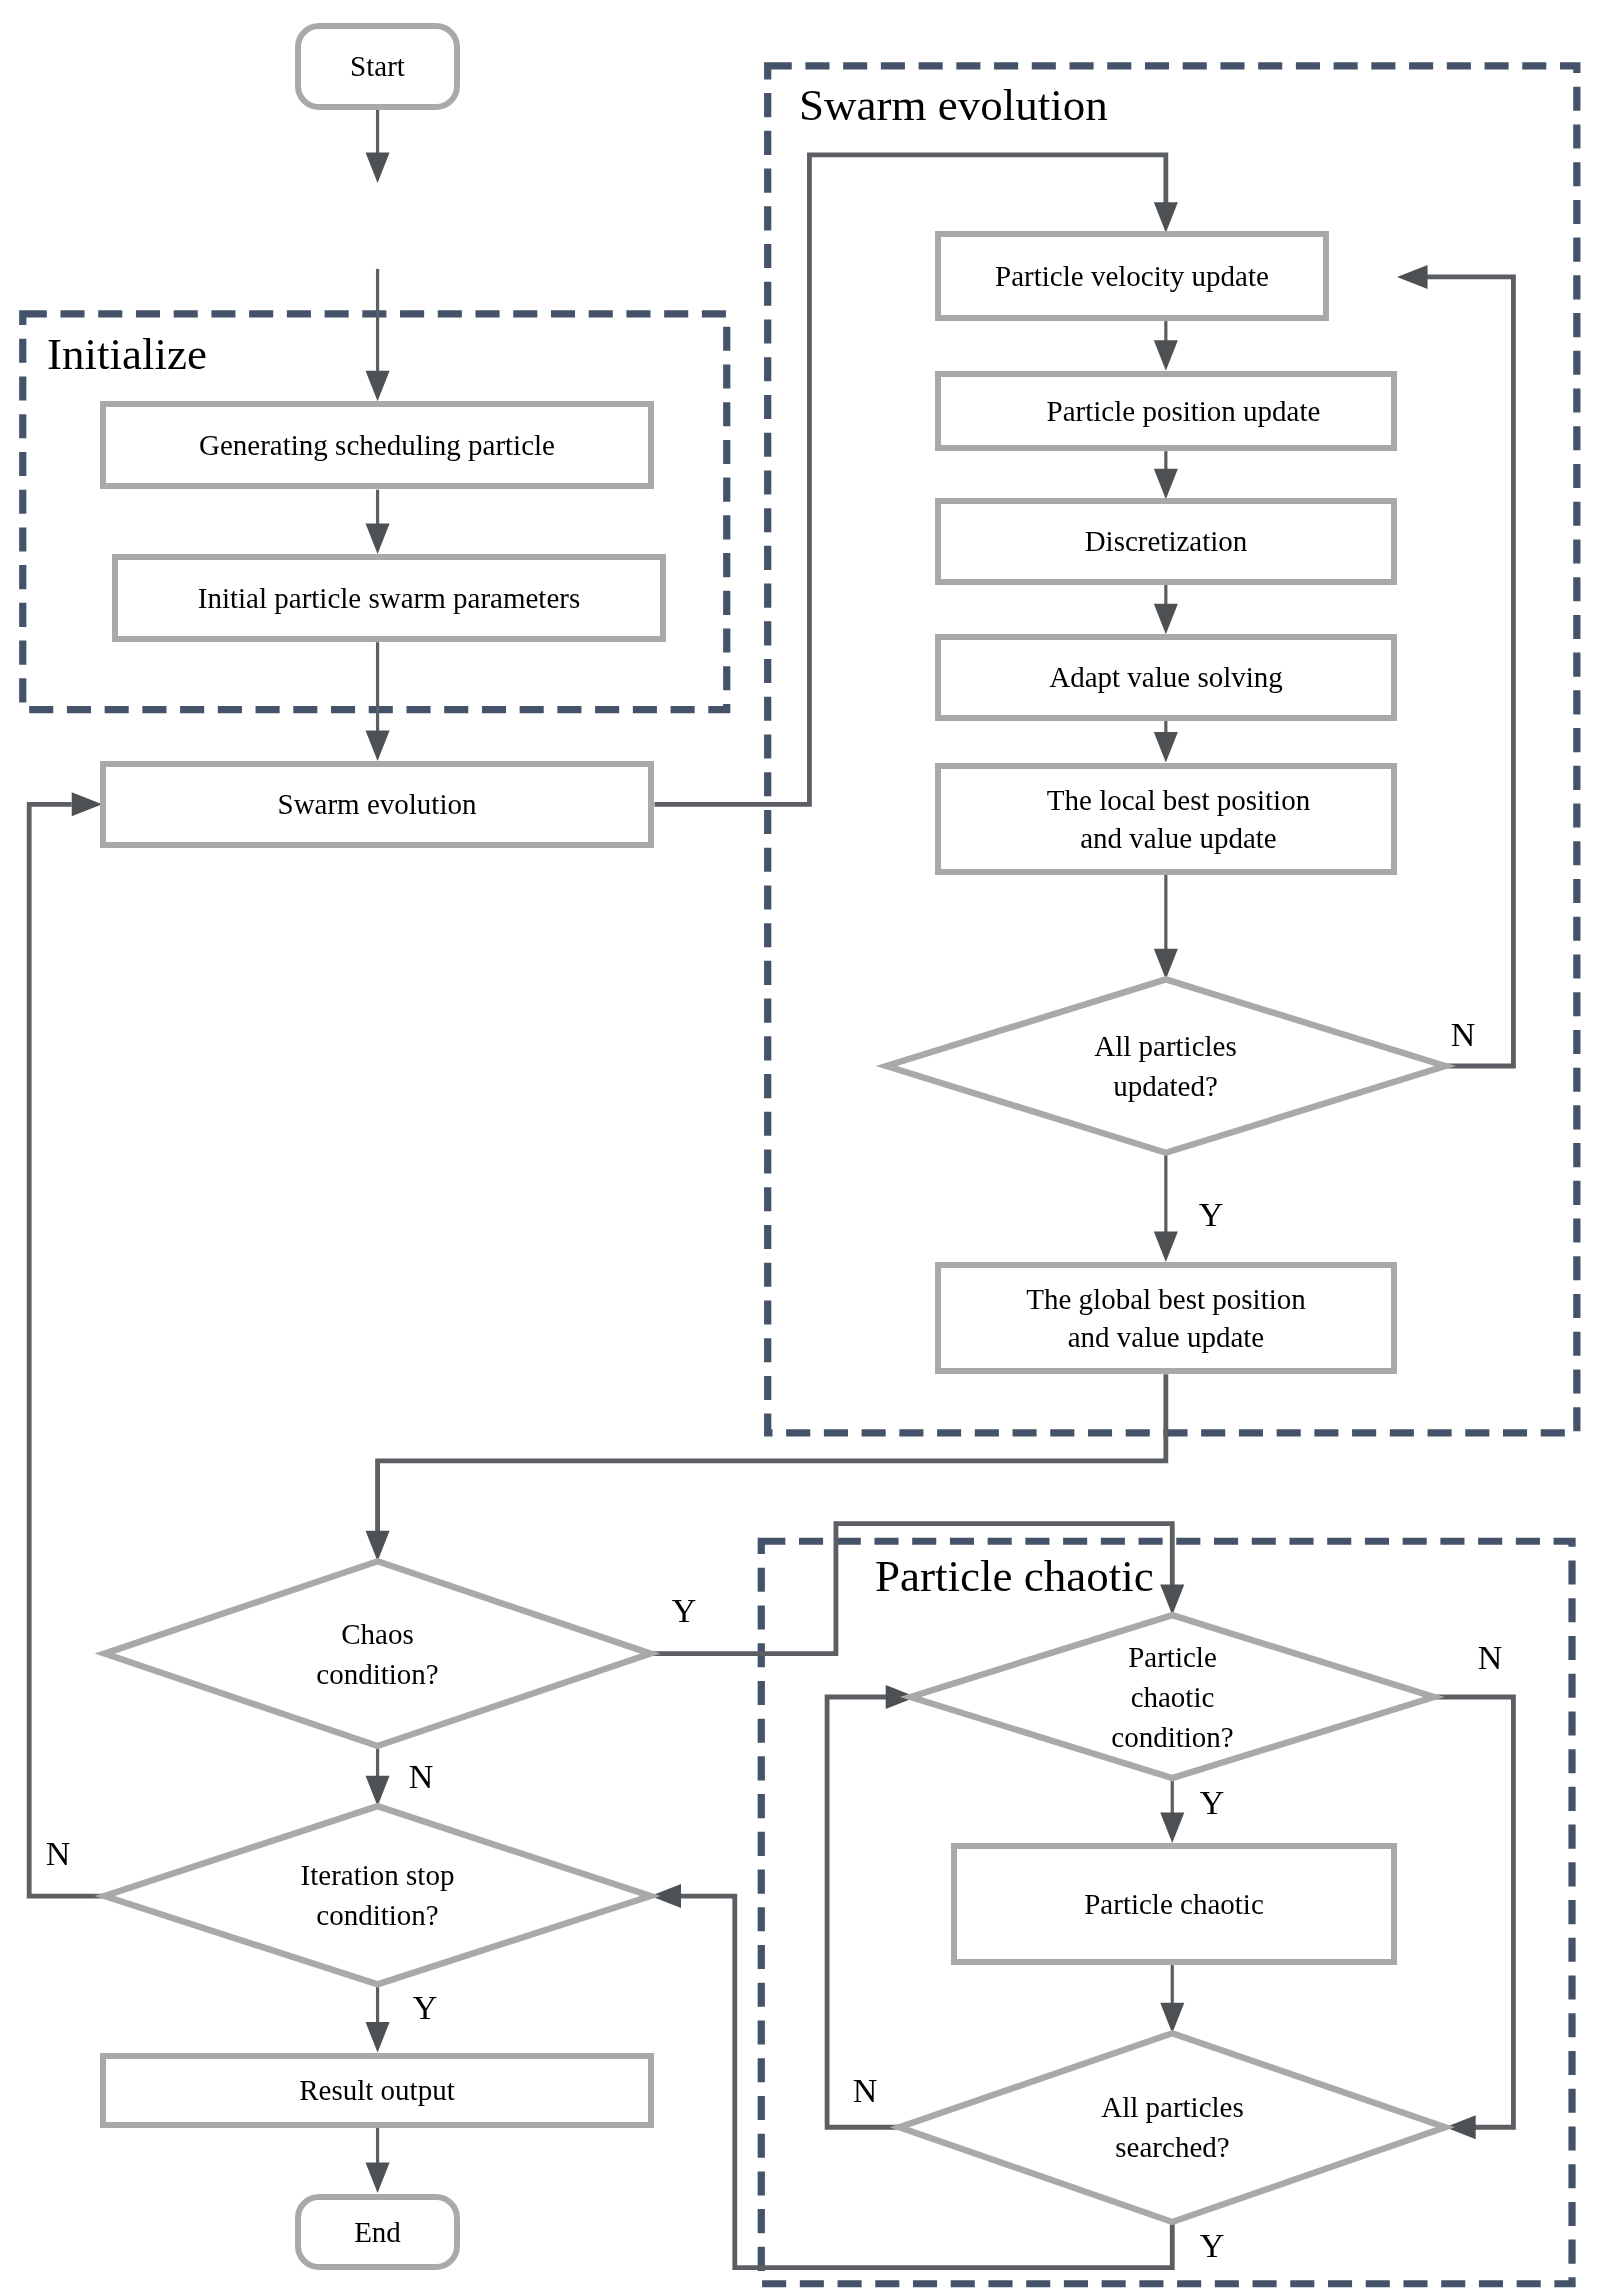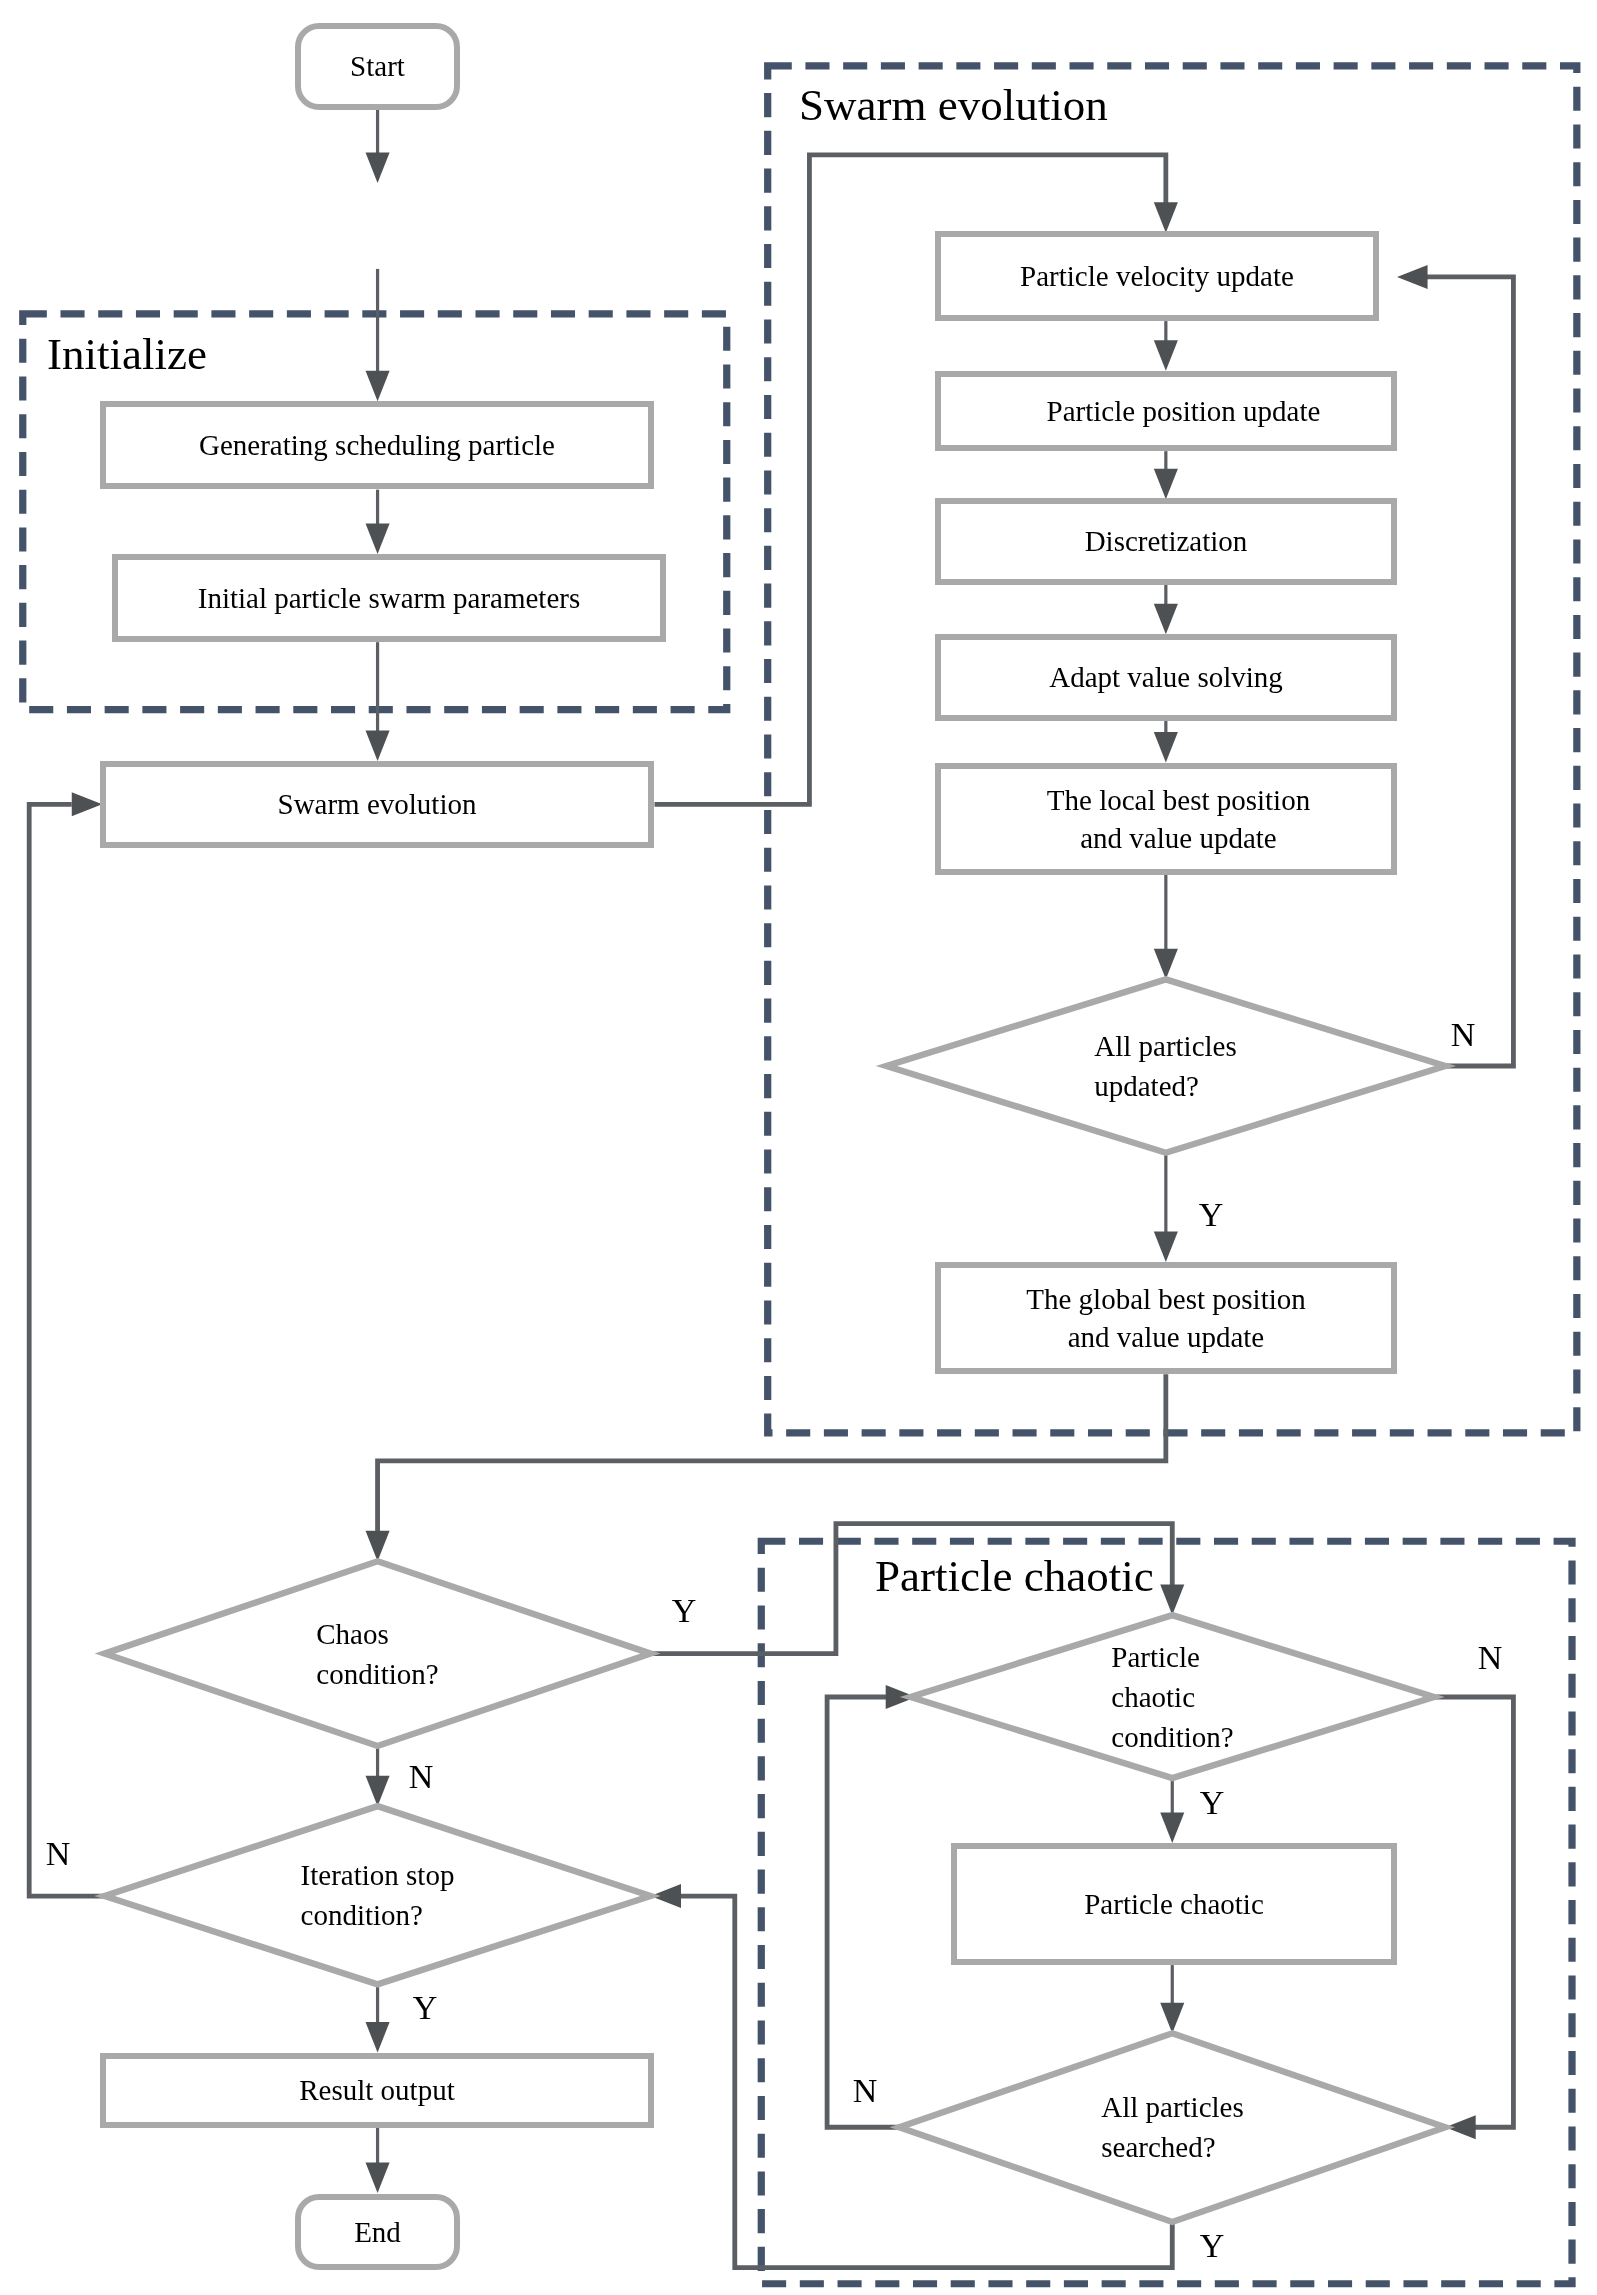--- a/index.html
+++ b/index.html
@@ -21,20 +21,21 @@
     display:flex;align-items:center;justify-content:center;
     text-align:center;
     font-size:29px;line-height:1.32;
     white-space:pre-line;
     z-index:3;
   }
   .terminator{border-radius:24px;}
   .diamond-label{
     position:absolute;
     display:flex;align-items:center;justify-content:center;
+    text-align:center;
     font-size:29px;line-height:1.38;
     white-space:pre-line;
     z-index:4;
   }
   .group-label{
     position:absolute;
     font-size:45px;
     z-index:4;
   }
   .yn{
@@ -112,21 +113,21 @@
   </svg>
 
   <div class="group-label" style="left:47px;top:328px;">Initialize</div>
   <div class="group-label" style="left:799px;top:79px;">Swarm evolution</div>
   <div class="group-label" style="left:875px;top:1550px;">Particle chaotic</div>
 
   <div class="node terminator" style="left:295px;top:22.5px;width:165px;height:87px;">Start</div>
   <div class="node" style="left:100px;top:401px;width:554px;height:88px;">Generating scheduling particle</div>
   <div class="node" style="left:92px;top:554px;width:554px;height:88px;margin-left:20px;">Initial particle swarm parameters</div>
   <div class="node" style="left:100px;top:761px;width:554px;height:87px;">Swarm evolution</div>
-  <div class="node" style="left:935px;top:231px;width:444px;height:90px;">Particle velocity update</div>
+  <div class="node" style="left:935px;top:231px;width:394px;height:90px;">Particle velocity update</div>
   <div class="node" style="left:935px;top:371px;width:462px;height:80px;padding-left:35px;">Particle position update</div>
   <div class="node" style="left:935px;top:498px;width:462px;height:87px;">Discretization</div>
   <div class="node" style="left:935px;top:634px;width:462px;height:87px;">Adapt value solving</div>
   <div class="node" style="left:935px;top:763px;width:462px;height:112px;padding-left:25px;">The local best position
 and value update</div>
   <div class="node" style="left:935px;top:1262px;width:462px;height:112px;">The global best position
 and value update</div>
   <div class="node" style="left:951px;top:1843px;width:446px;height:122px;">Particle chaotic</div>
   <div class="node" style="left:100px;top:2053px;width:554px;height:75px;text-align:center;">Result output</div>
   <div class="node terminator" style="left:295px;top:2194px;width:165px;height:76px;">End</div>

